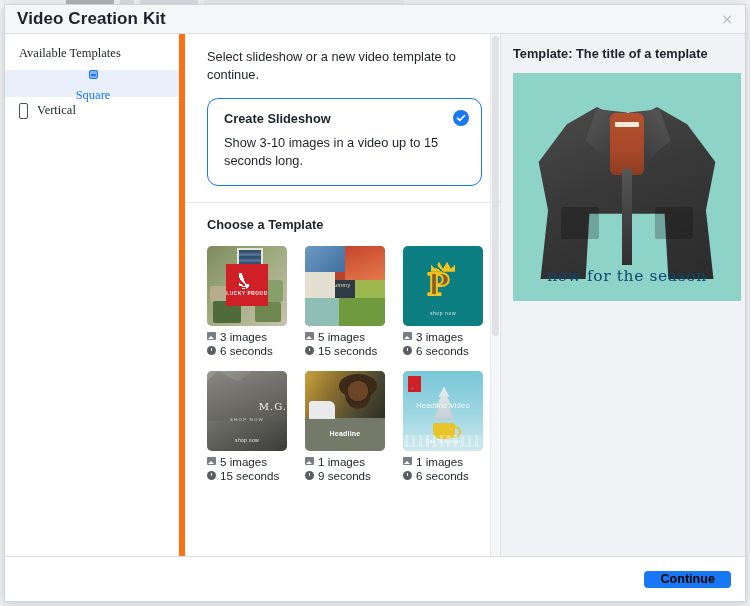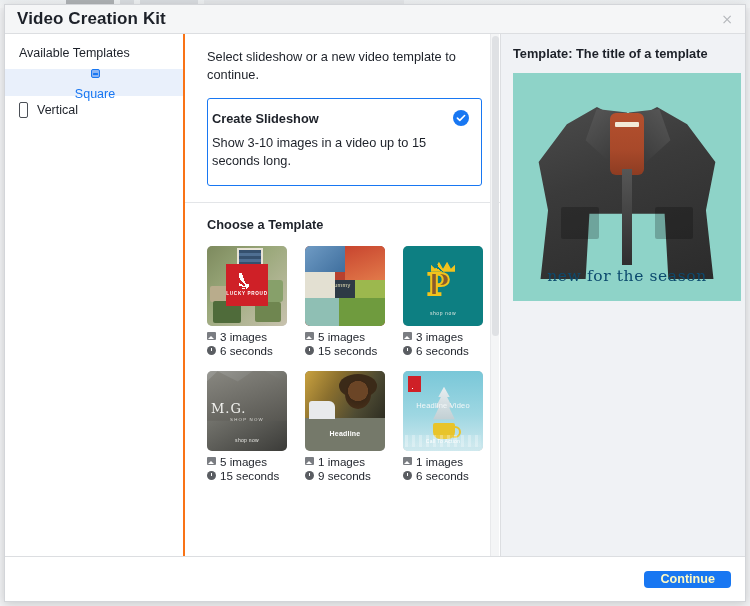--- a/index.html
+++ b/index.html
@@ -55,23 +55,24 @@
     width: 16px; height: 16px; line-height: 16px; text-align: center;
     color: #b5b8bc; font-size: 14px; cursor: pointer;
     font-family: "DejaVu Sans", sans-serif;
   }
 
   #body-row { flex: 1 1 auto; display: flex; min-height: 0; }
 
   
   #sidebar {
     width: 180px; flex: 0 0 180px;
-    border-right: 2px solid #f97316;
+    border-right: 6px solid #f97316;
     background: #ffffff;
     padding-top: 12px;
+    font-family: Liberation Serif, serif;
   }
   #sidebar h3 {
     font-size: 12.5px; font-weight: normal; color: #1d2129;
     padding: 0 12px 9px 14px;
   }
   .side-item {
     display: flex; align-items: center; gap: 9px;
     height: 27px; padding: 0 12px 0 14px;
     font-size: 12.5px; color: #1d2129; cursor: pointer;
   }
@@ -92,22 +93,22 @@
     display: flex; flex-direction: column;
     background: #ffffff;
     position: relative;
     overflow: hidden;
   }
   #middle-scroll { flex: 1 1 auto; overflow: hidden; position: relative; }
   .mid-top { padding: 14px 18px 16px 22px; border-bottom: 1px solid #e3e5e8; }
   .mid-intro { font-size: 12.8px; color: #1d2129; line-height: 1.42; }
   #slideshow-card {
     margin-top: 14px;
-    border: 1px solid #1877f2; border-radius: 3px;
-    padding: 12px 14px 14px 4px;
+    border: 1px solid #1877f2; border-radius: 11px;
+    padding: 12px 14px 14px 16px;
     position: relative;
     cursor: pointer;
   }
   #slideshow-card .card-title {
     font-size: 12.8px; font-weight: bold; color: #1d2129; margin-bottom: 8px;
   }
   #slideshow-card .card-desc { font-size: 12.8px; color: #1d2129; line-height: 1.42; }
   .check-badge {
     position: absolute; right: 12px; top: 11px;
     width: 16px; height: 16px; border-radius: 50%; background: #1877f2;
@@ -202,22 +203,22 @@
   .art-donut .p {
     position:absolute; left:24px; top:24px; width:32px; height:34px;
     font-size: 30px; font-weight: bold; color: #8a5a2b;
     -webkit-text-stroke: 2px #f2c31c; line-height: 1; font-family:"DejaVu Serif", serif;
   }
   .art-donut .shop { position:absolute; left:0; right:0; bottom:10px; text-align:center; font-size:5px; color:#d8e6df; letter-spacing:.6px;}
 
   .art-mg { background: linear-gradient(150deg,#9a9a95 0%, #6e6e68 45%, #3b3b38 100%); }
   .art-mg .rock { position:absolute; left:-6px; top:-6px; width:92px; height:56px;
     background: linear-gradient(160deg,#8e8d86,#55544f); clip-path: polygon(0 40%,18% 12%,40% 30%,62% 5%,86% 26%,100% 14%,100% 100%,0 100%); }
-  .art-mg .mgt { position:absolute; left:4px; right:0; top:30px; text-align:left;
-    font-family:"DejaVu Serif", serif; font-size:13px; color:#f2f2ef; letter-spacing:1px; }
+  .art-mg .mgt { position:absolute; left:4px; right:0; top:30px; text-align:right;
+    font-family:"DejaVu Serif", serif; font-size:10px; color:#f2f2ef; letter-spacing:1px; }
   .art-mg .mgs { position:absolute; left:0; right:0; top:46px; text-align:center; font-size:4.4px; color:#dcdcd8; letter-spacing:1.2px;}
   .art-mg .mgb { position:absolute; left:0; right:0; bottom:8px; text-align:center; font-size:5px; color:#e6e6e2; letter-spacing:.3px;}
 
   .art-head { background: #75796a; }
   .art-head .photo { position:absolute; left:0; right:0; top:0; height:47px;
     background: linear-gradient(120deg,#caa23f 0%, #8a6f2e 35%, #4e4b33 70%, #2e2d22 100%); }
   .art-head .face { position:absolute; left:40px; top:8px; width:26px; height:30px;
     border-radius:50%; background: radial-gradient(circle at 50% 40%, #6b4526 0 45%, #3a2716 46%, #4a3119 100%); }
   .art-head .hair { position:absolute; left:34px; top:3px; width:38px; height:24px; border-radius:50%;
     background:#3b2a18; }
@@ -324,21 +325,21 @@
   }
 
   
   #footer {
     flex: 0 0 45px; height: 45px;
     border-top: 1px solid #dcdee1; background: #ffffff;
     display: flex; align-items: center; justify-content: flex-end;
     padding-right: 14px;
   }
   #continue-btn {
-    background: #1877f2; color: #fef9c3; border: none; border-radius: 4px;
+    background: #1877f2; color: #000000; border: none; border-radius: 4px;
     height: 17px; padding: 0 16px; font-size: 12.6px; font-weight: bold;
     font-family: "Liberation Sans", sans-serif; cursor: pointer;
   }
 </style>
 </head>
 <body>
 
 <div id="page-bg">
   <div class="bg-tabbar">
     <div class="bg-chip c1"></div>

